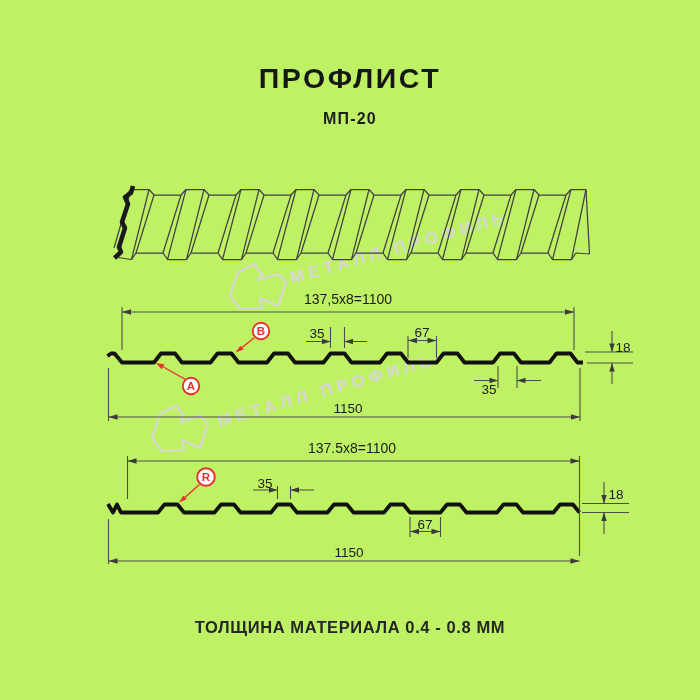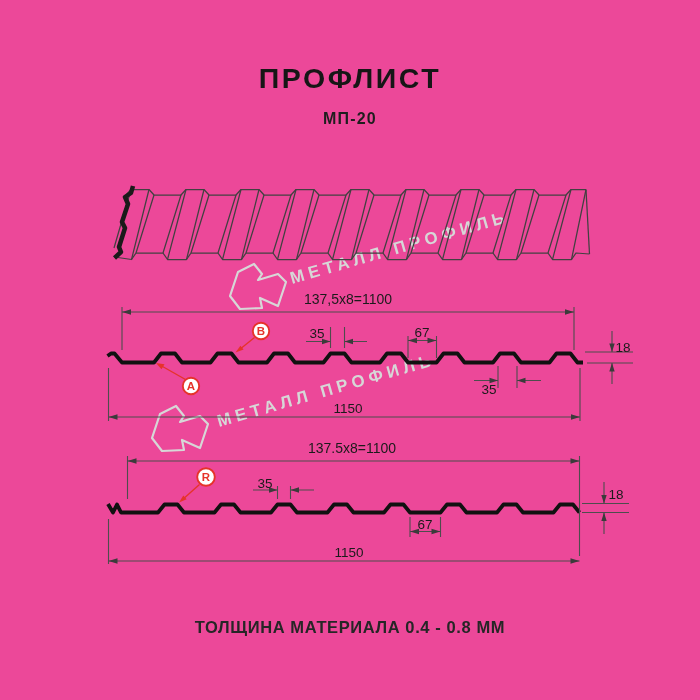--- a/index.html
+++ b/index.html
@@ -1,16 +1,16 @@
 <!DOCTYPE html>
 <html><head>
 <meta charset="utf-8">
 <style>
   html,body{margin:0;padding:0;background:#ffffff;}
-  .canvas{position:relative;width:700px;height:700px;background:#ec4899;overflow:hidden;
+  .canvas{position:relative;width:700px;height:700px;background:#bef264;overflow:hidden;
           font-family:"Liberation Sans", sans-serif;}
   svg{display:block;}
   text{font-family:"Liberation Sans", sans-serif;}
   .title-text{font-size:28.5px;font-weight:800;letter-spacing:2.5px;fill:#161616;}
   .subtitle-text{font-size:16px;font-weight:700;letter-spacing:1.2px;fill:#1e1e1e;}
   .footer-text{font-size:16.5px;font-weight:700;letter-spacing:.6px;fill:#262626;}
   .dim-text{font-size:13.5px;fill:#1b1b1b;}
   .pitch-text{font-size:14px;fill:#1b1b1b;}
   .wm-text{font-size:17px;font-weight:700;letter-spacing:4.5px;fill:#d7d7d7;}
   .thin{stroke:#4d4d4d;stroke-width:1.1;fill:none;}

